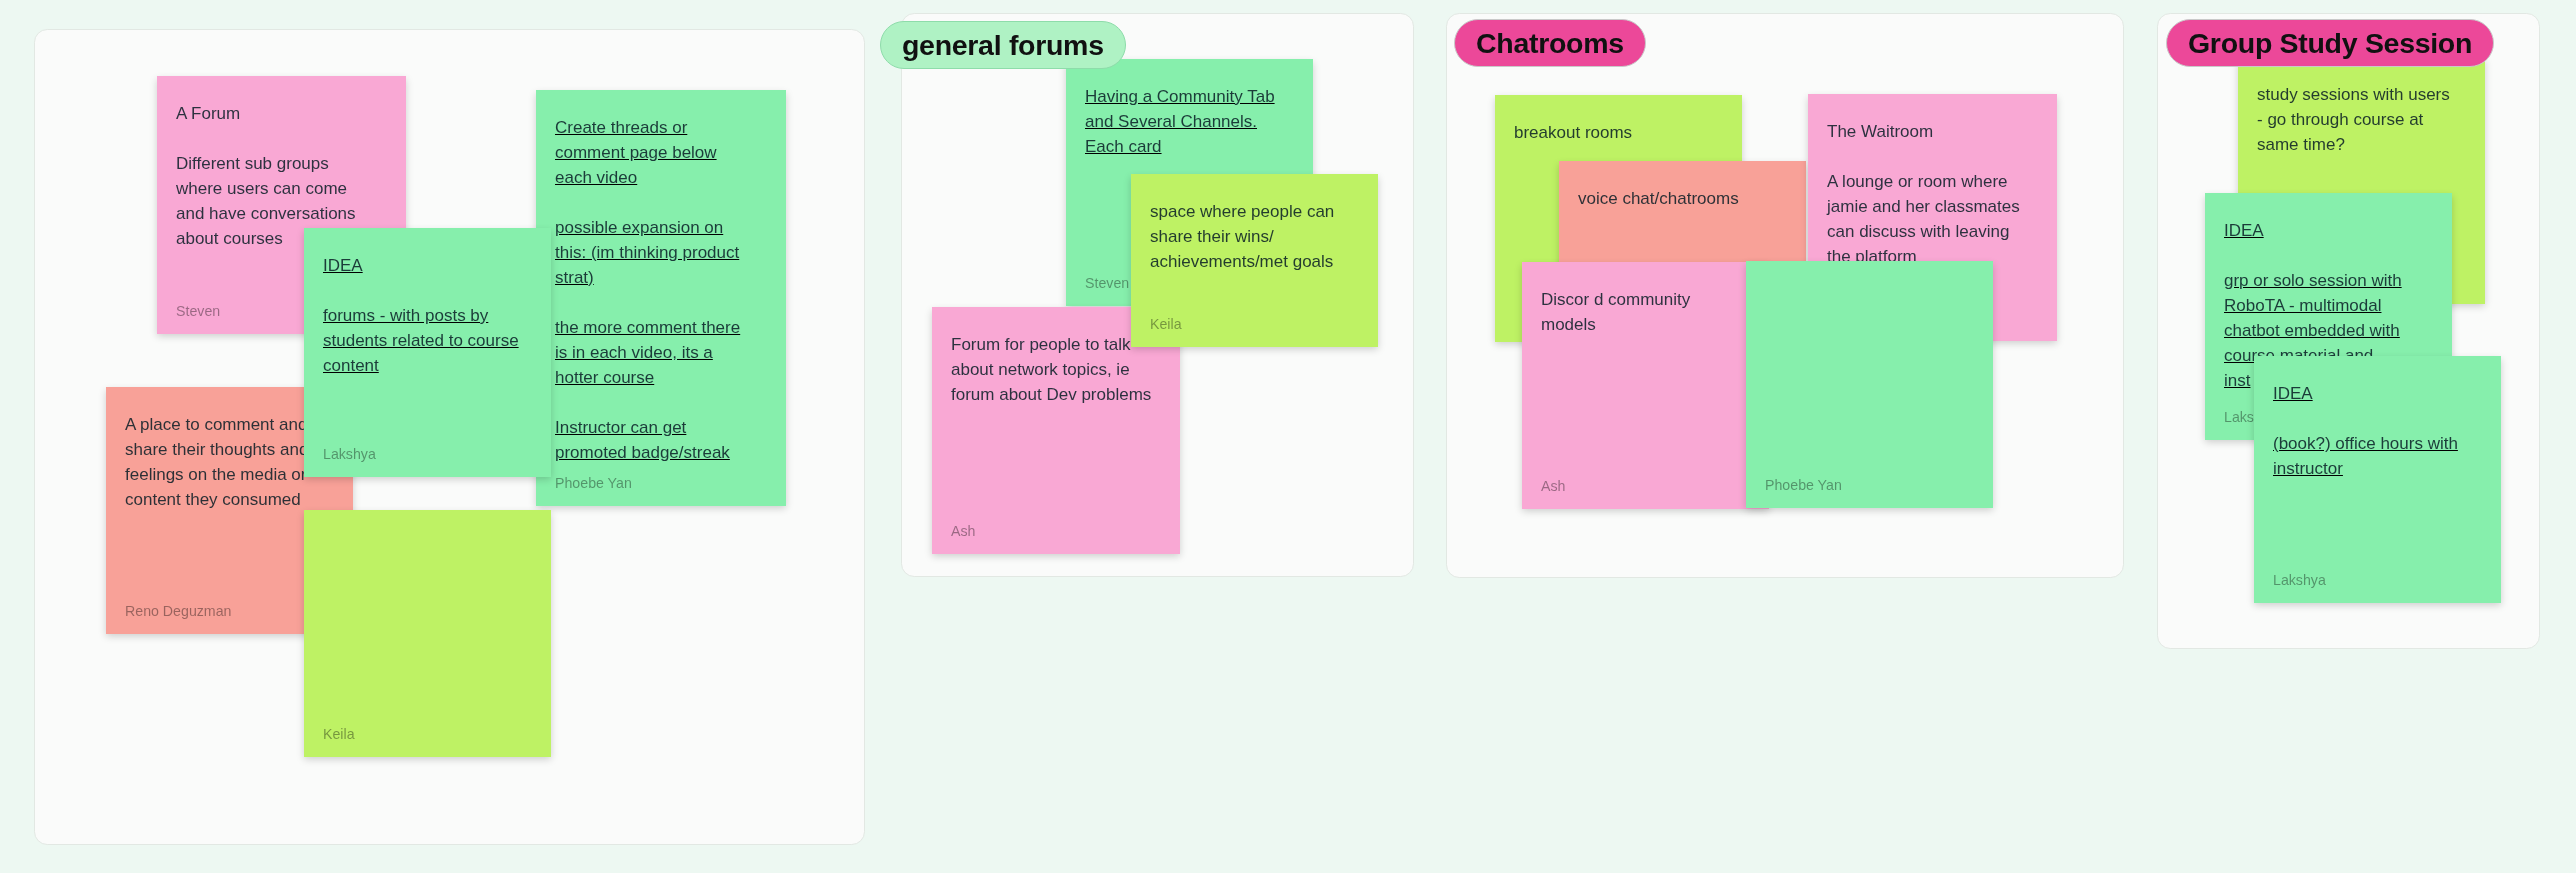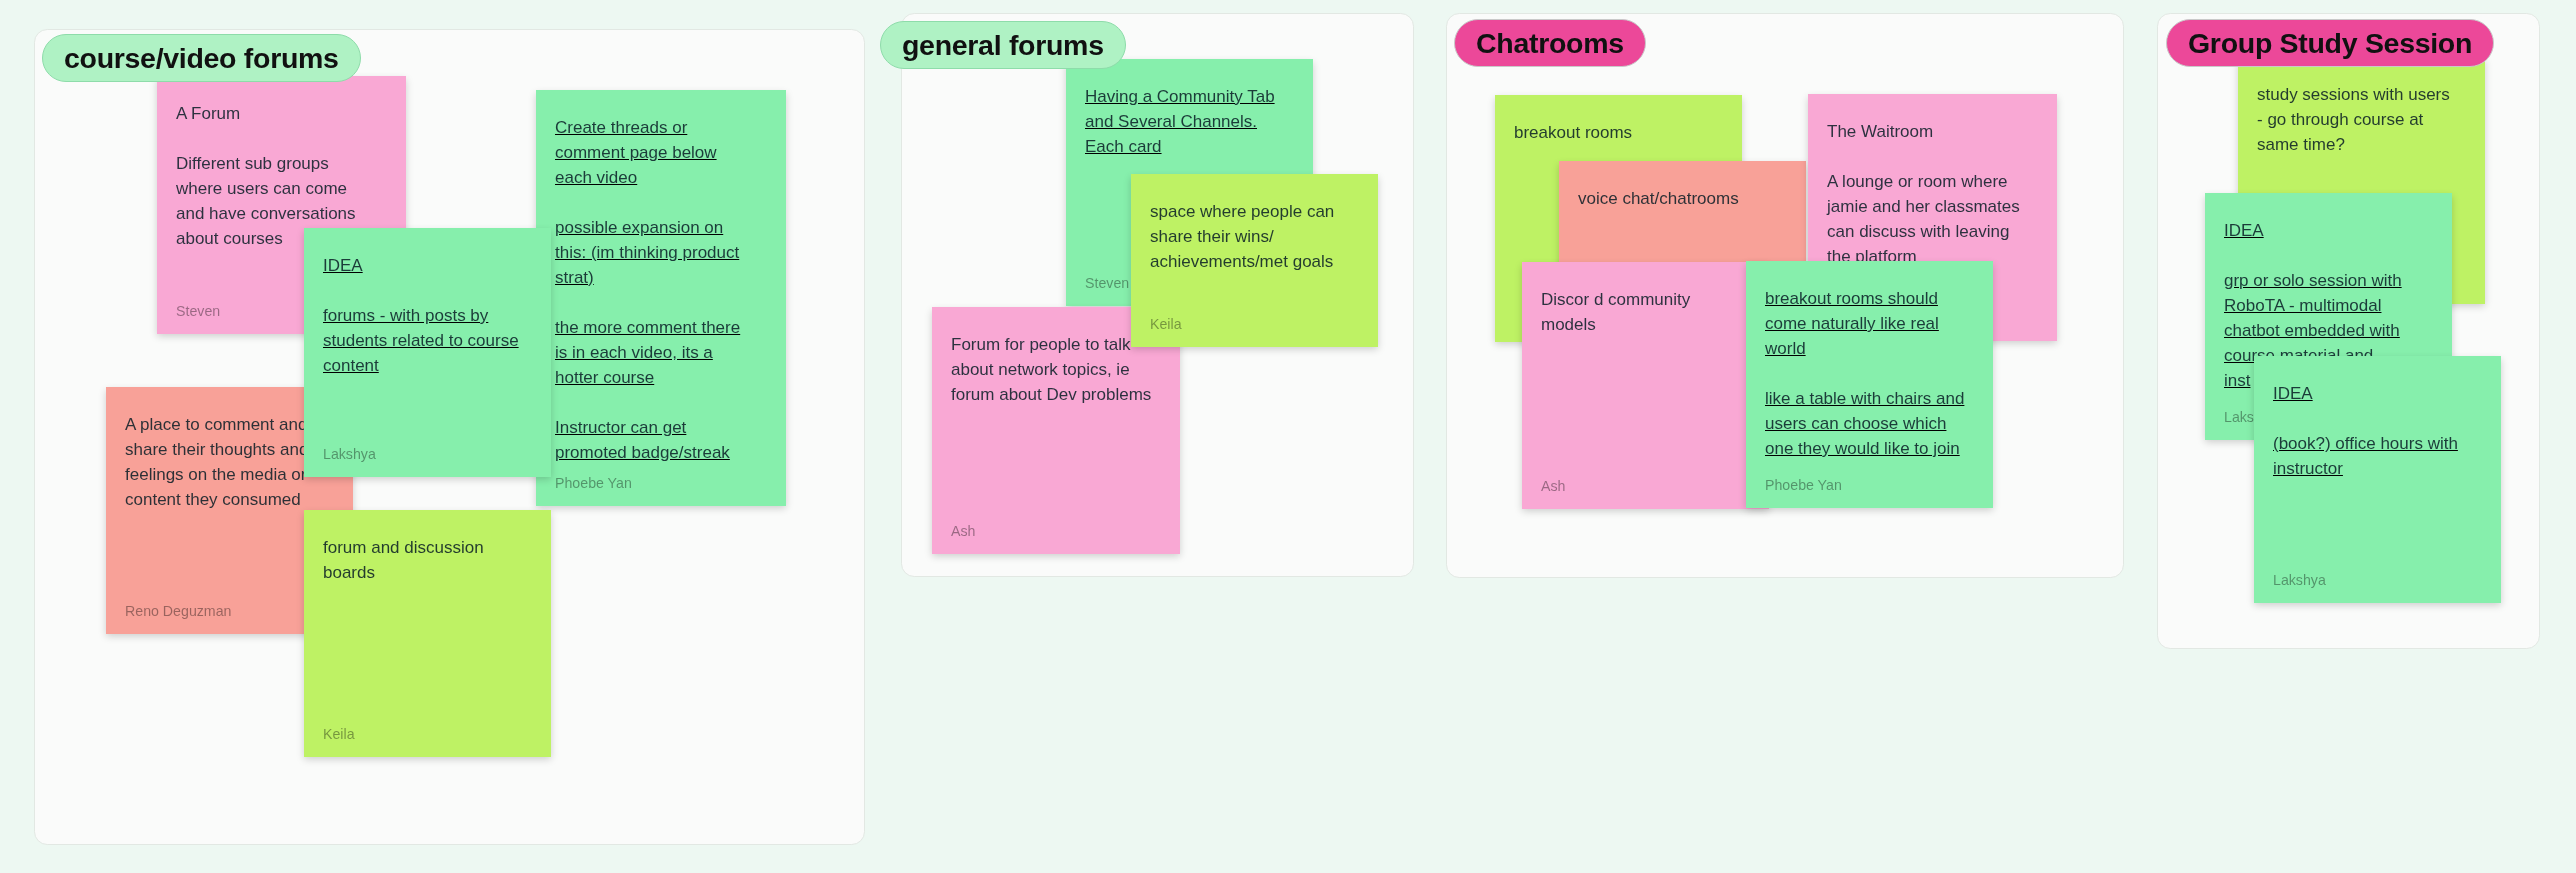--- a/index.html
+++ b/index.html
@@ -41,21 +41,20 @@
 </head>
 <body>
 
 <div class="board">
 
   <div class="section" style="left:34px;top:28.5px;width:831px;height:816px;"></div>
   <div class="section" style="left:901px;top:13.3px;width:513px;height:564px;"></div>
   <div class="section" style="left:1446px;top:13.3px;width:678px;height:565px;"></div>
   <div class="section" style="left:2157px;top:13.3px;width:383px;height:636px;"></div>
 
-  <div class="pill green" style="left:42px;top:34px;">course/video forums</div>
   <div class="pill green" style="left:880px;top:21px;">general forums</div>
   <div class="pill gray" style="left:1454px;top:19px;">Chatrooms</div>
   <div class="pill gray" style="left:2166px;top:19px;">Group Study Session</div>
 
   <div class="note blue" style="left:157px;top:76px;width:249px;height:258px;z-index:1;">
     <div class="note-text">A Forum
 
 Different sub groups
 where users can come
 and have conversations
@@ -71,22 +70,20 @@
   </div>
   <div class="note green" style="left:304px;top:228px;width:247px;height:249px;z-index:2;">
     <div class="note-text">IDEA
 
 forums - with posts by
 students related to course
 content</div>
     <div class="author">Lakshya</div>
   </div>
   <div class="note purple" style="left:304px;top:510px;width:247px;height:247px;z-index:3;">
-    <div class="note-text">forum and discussion
-boards</div>
     <div class="author">Keila</div>
   </div>
   <div class="note green" style="left:536px;top:90px;width:250px;height:416px;z-index:1;">
     <div class="note-text">Create threads or
 comment page below
 each video
 
 possible expansion on
 this: (im thinking product
 strat)
@@ -132,27 +129,20 @@
 jamie and her classmates
 can discuss with leaving
 the platform</div>
   </div>
   <div class="note blue" style="left:1493px;top:262px;width:247px;height:247px;z-index:3;margin-left:29px;">
     <div class="note-text">Discor d community
 models</div>
     <div class="author">Ash</div>
   </div>
   <div class="note green" style="left:1746px;top:261px;width:247px;height:247px;z-index:4;">
-    <div class="note-text">breakout rooms should
-come naturally like real
-world
-
-like a table with chairs and
-users can choose which
-one they would like to join</div>
     <div class="author">Phoebe Yan</div>
   </div>
 
   <div class="note purple" style="left:2238px;top:57px;width:247px;height:247px;z-index:1;">
     <div class="note-text">study sessions with users
 - go through course at
 same time?</div>
   </div>
   <div class="note green" style="left:2205px;top:193px;width:247px;height:247px;z-index:2;">
     <div class="note-text">IDEA

